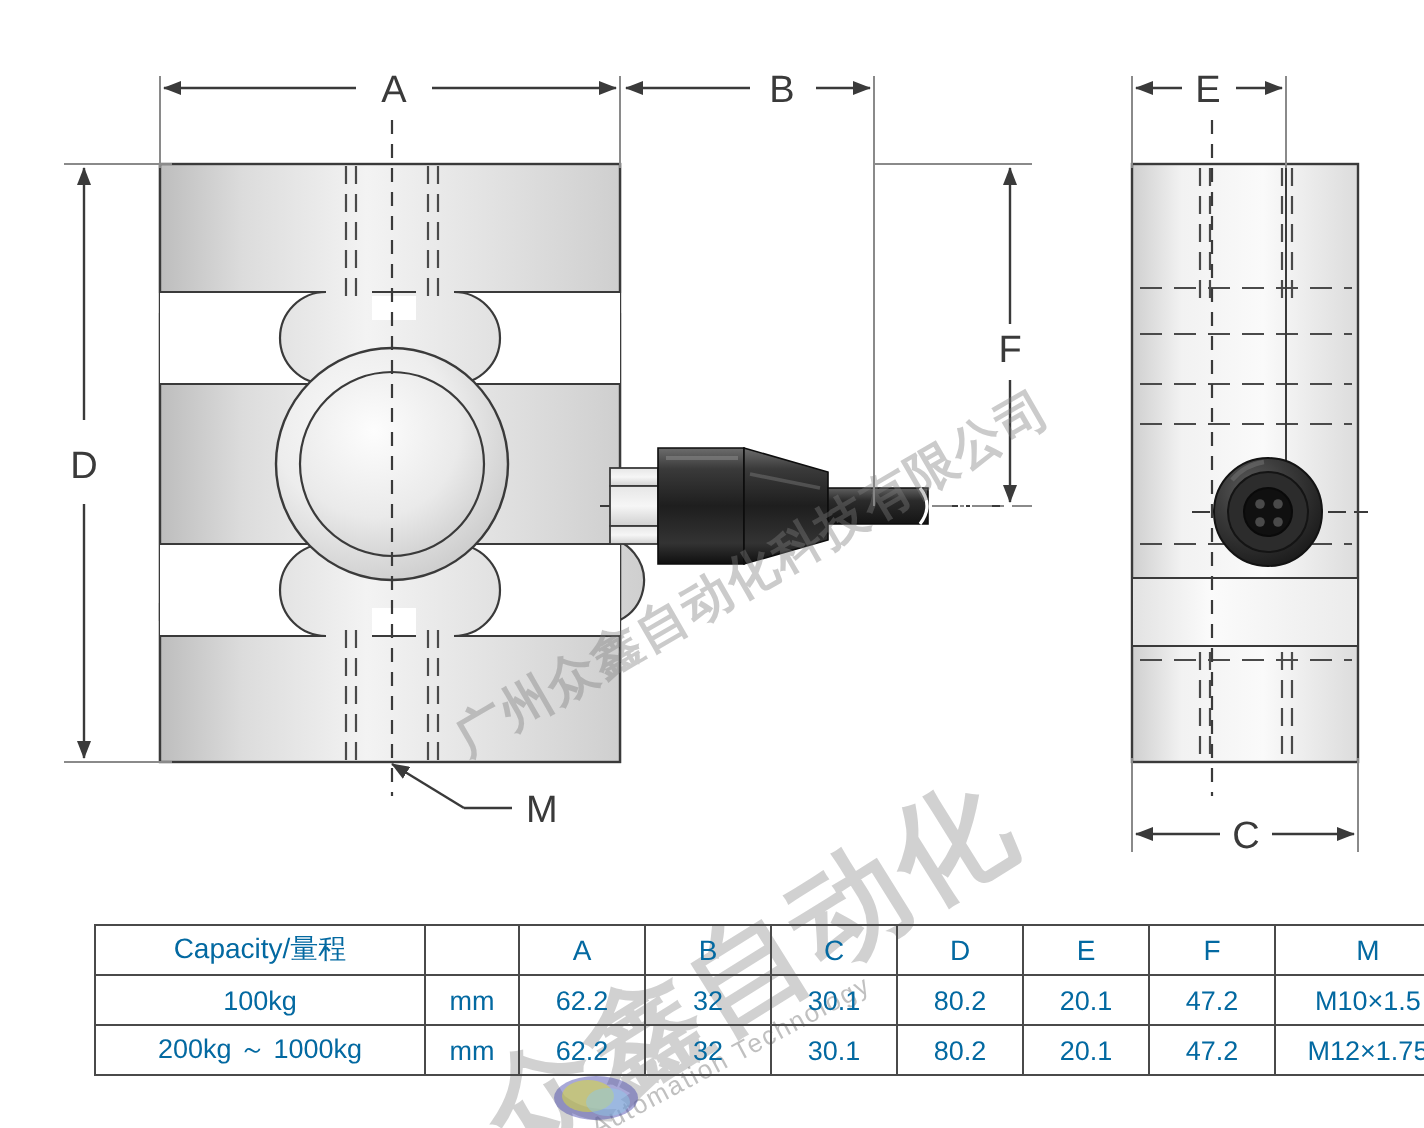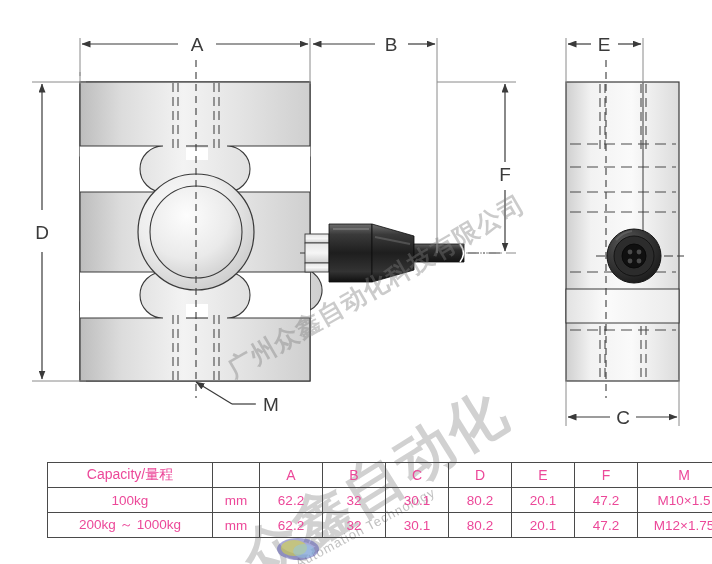--- a/index.html
+++ b/index.html
@@ -47,21 +47,21 @@
     width: 620px;
     table-layout: fixed;
     background: transparent;
   }
   table.spec td, table.spec th {
     border: 1px solid #4a4a4a;
     text-align: center;
     font-size: 13.5px;
     font-weight: normal;
     font-family: "Liberation Sans", sans-serif;
-    color: #ec4899;
+    color: #0369a1;
     height: 24px;
     padding: 0 2px;
     background: transparent;
   }
   table.spec th { font-size: 14px; }
   .col-cap { width: 160px; }
   .col-unit { width: 42px; }
   .col-dim { width: 58px; }
   .col-m { width: 88px; }
 

